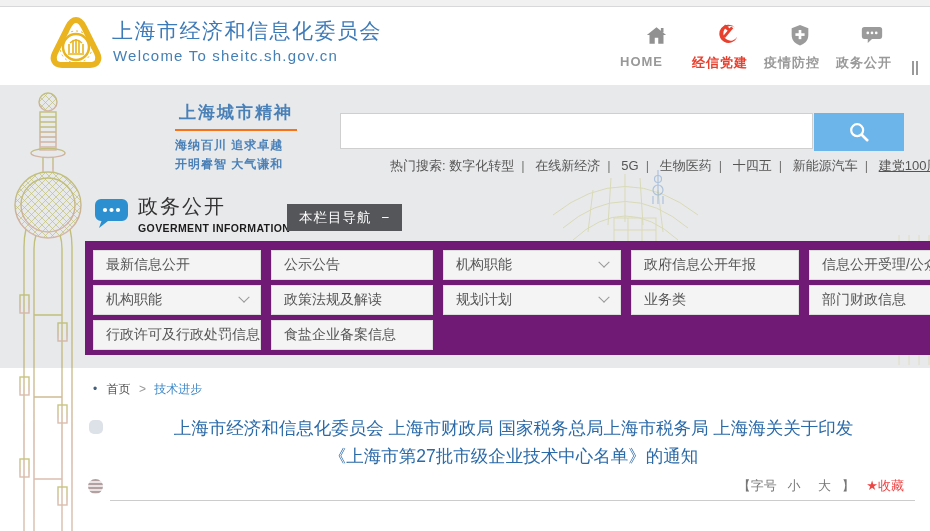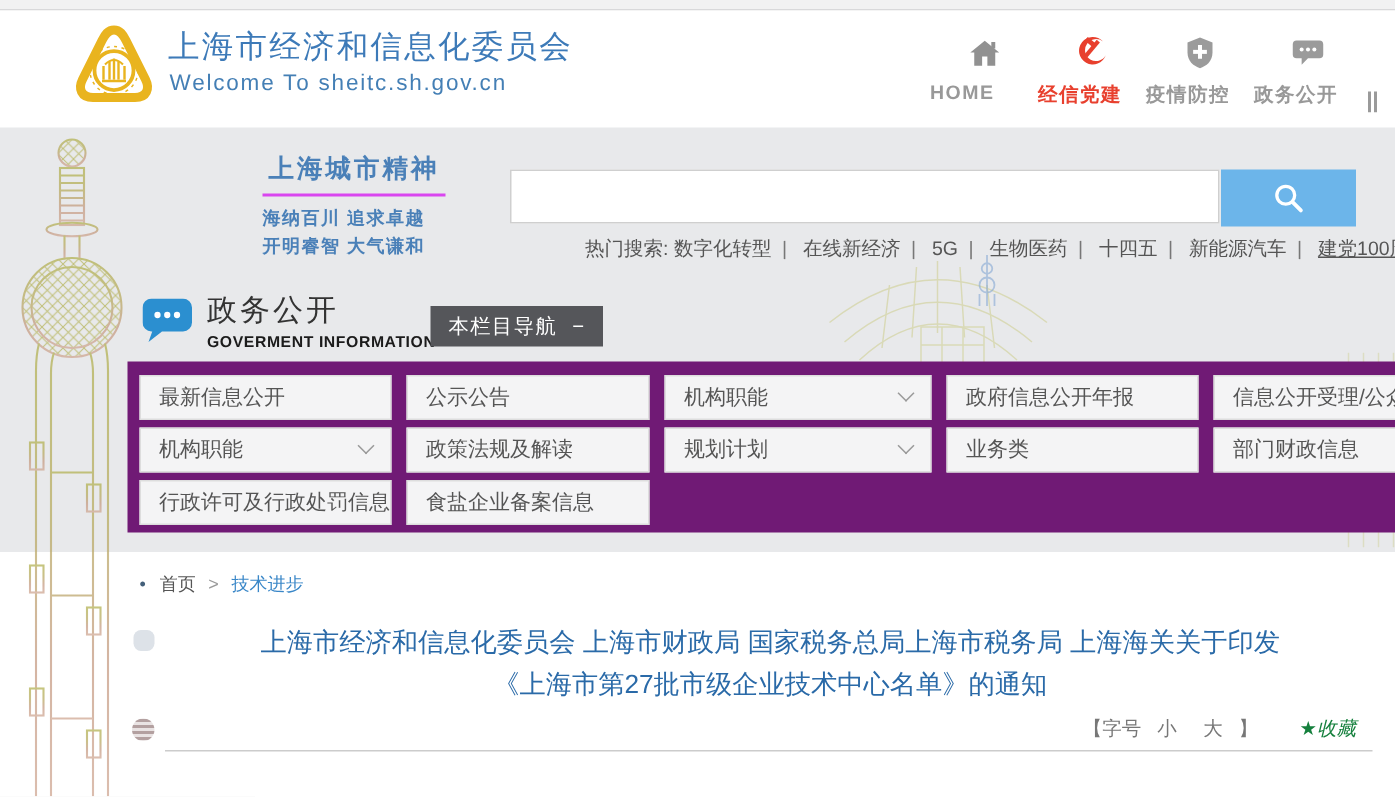--- a/index.html
+++ b/index.html
@@ -15,21 +15,21 @@
   .top-nav{position:absolute;right:10px;top:16px;display:flex;align-items:flex-start;}
   .nav-item{width:72px;cursor:pointer;}
   .nav-item .ico{height:24px;display:flex;align-items:center;justify-content:center;}
   .nav-item .lbl{margin-top:7px;font-size:13px;font-weight:bold;color:#999;letter-spacing:1px;white-space:nowrap;}
   .nav-item.active .lbl{color:#e8402e;}
   .nav-partial{width:8px;margin-left:4px;overflow:hidden;}
   .nav-partial .stub{width:14px;height:14px;margin-top:38px;background:repeating-linear-gradient(90deg,#9a9a9a 0 2px,#fff 2px 4px);}
   
   .band{position:absolute;top:85px;left:0;right:0;height:283px;background:#e8e9eb;}
   .spirit{position:absolute;left:175px;top:16px;color:#4a80b8;font-weight:bold;}
-  .spirit .t{font-size:17px;letter-spacing:2px;text-align:left;padding:0 4px 5px 4px;border-bottom:2px solid #d946ef;}
+  .spirit .t{font-size:17px;letter-spacing:2px;text-align:left;padding:0 4px 5px 4px;border-bottom:2px solid #f97316;}
   .spirit .l{font-size:12px;letter-spacing:1px;margin-top:5px;line-height:19px;}
   .search-input{position:absolute;left:340px;top:28px;width:473px;height:36px;border:1px solid #cfcfcf;background:#fff;
                 padding:0 10px;font-size:15px;box-sizing:border-box;outline:none;}
   .search-btn{position:absolute;left:814px;top:28px;width:90px;height:38px;background:#6cb5ea;border:none;cursor:pointer;
               display:flex;align-items:center;justify-content:center;}
   .hot-row{position:absolute;left:390px;top:72px;font-size:13px;color:#555;white-space:nowrap;}
   .hot-row .sep{margin:0 7px;color:#777;}
   .hot-row .hot-link{cursor:pointer;}
   .hot-row .hot-link.u{text-decoration:underline;}
   .sec-head{position:absolute;left:95px;top:108px;display:flex;align-items:flex-start;}
@@ -53,21 +53,21 @@
   .crumbs .dot{color:#44607a;margin-right:6px;}
   .crumbs .sep{margin:0 5px;color:#999;}
   .crumbs .cur{color:#3a87c8;cursor:pointer;}
   .art-title{position:absolute;left:125px;right:28px;top:46px;text-align:center;color:#2a6aa8;
              font-size:17.5px;line-height:28px;}
   .deco-dot1{position:absolute;left:89px;top:52px;width:14px;height:14px;border-radius:5px;background:#dde2e8;}
   .deco-dot2{position:absolute;left:88px;top:111px;width:15px;height:15px;border-radius:50%;
              background:repeating-linear-gradient(#b3a0a0 0 2px,#e9e3e3 2px 4px);}
   .art-tools{position:absolute;right:26px;top:109px;font-size:13px;color:#777;white-space:nowrap;}
   .art-tools .sz{margin:0 7px;cursor:pointer;}
-  .art-tools .fav{color:#15803d;margin-left:24px;cursor:pointer;font-style:italic;}
+  .art-tools .fav{color:#ef4444;margin-left:8px;cursor:pointer;}
   .art-rule{position:absolute;left:110px;right:15px;top:132px;border-top:1px solid #ccc;}
   
   .deco{pointer-events:none;}
   .pearl-tower{position:absolute;left:0;top:85px;}
   .dome-art{position:absolute;left:548px;top:85px;}
   .mini-tower{position:absolute;left:645px;top:85px;}
   .right-art{position:absolute;left:893px;top:150px;}
   .hatch-a{position:absolute;left:560px;top:353px;width:70px;height:14px;opacity:.25;
            background:repeating-linear-gradient(90deg,#a8774f 0 1px,transparent 1px 4px);}
   .hatch-b{position:absolute;left:742px;top:352px;width:72px;height:15px;opacity:.3;

